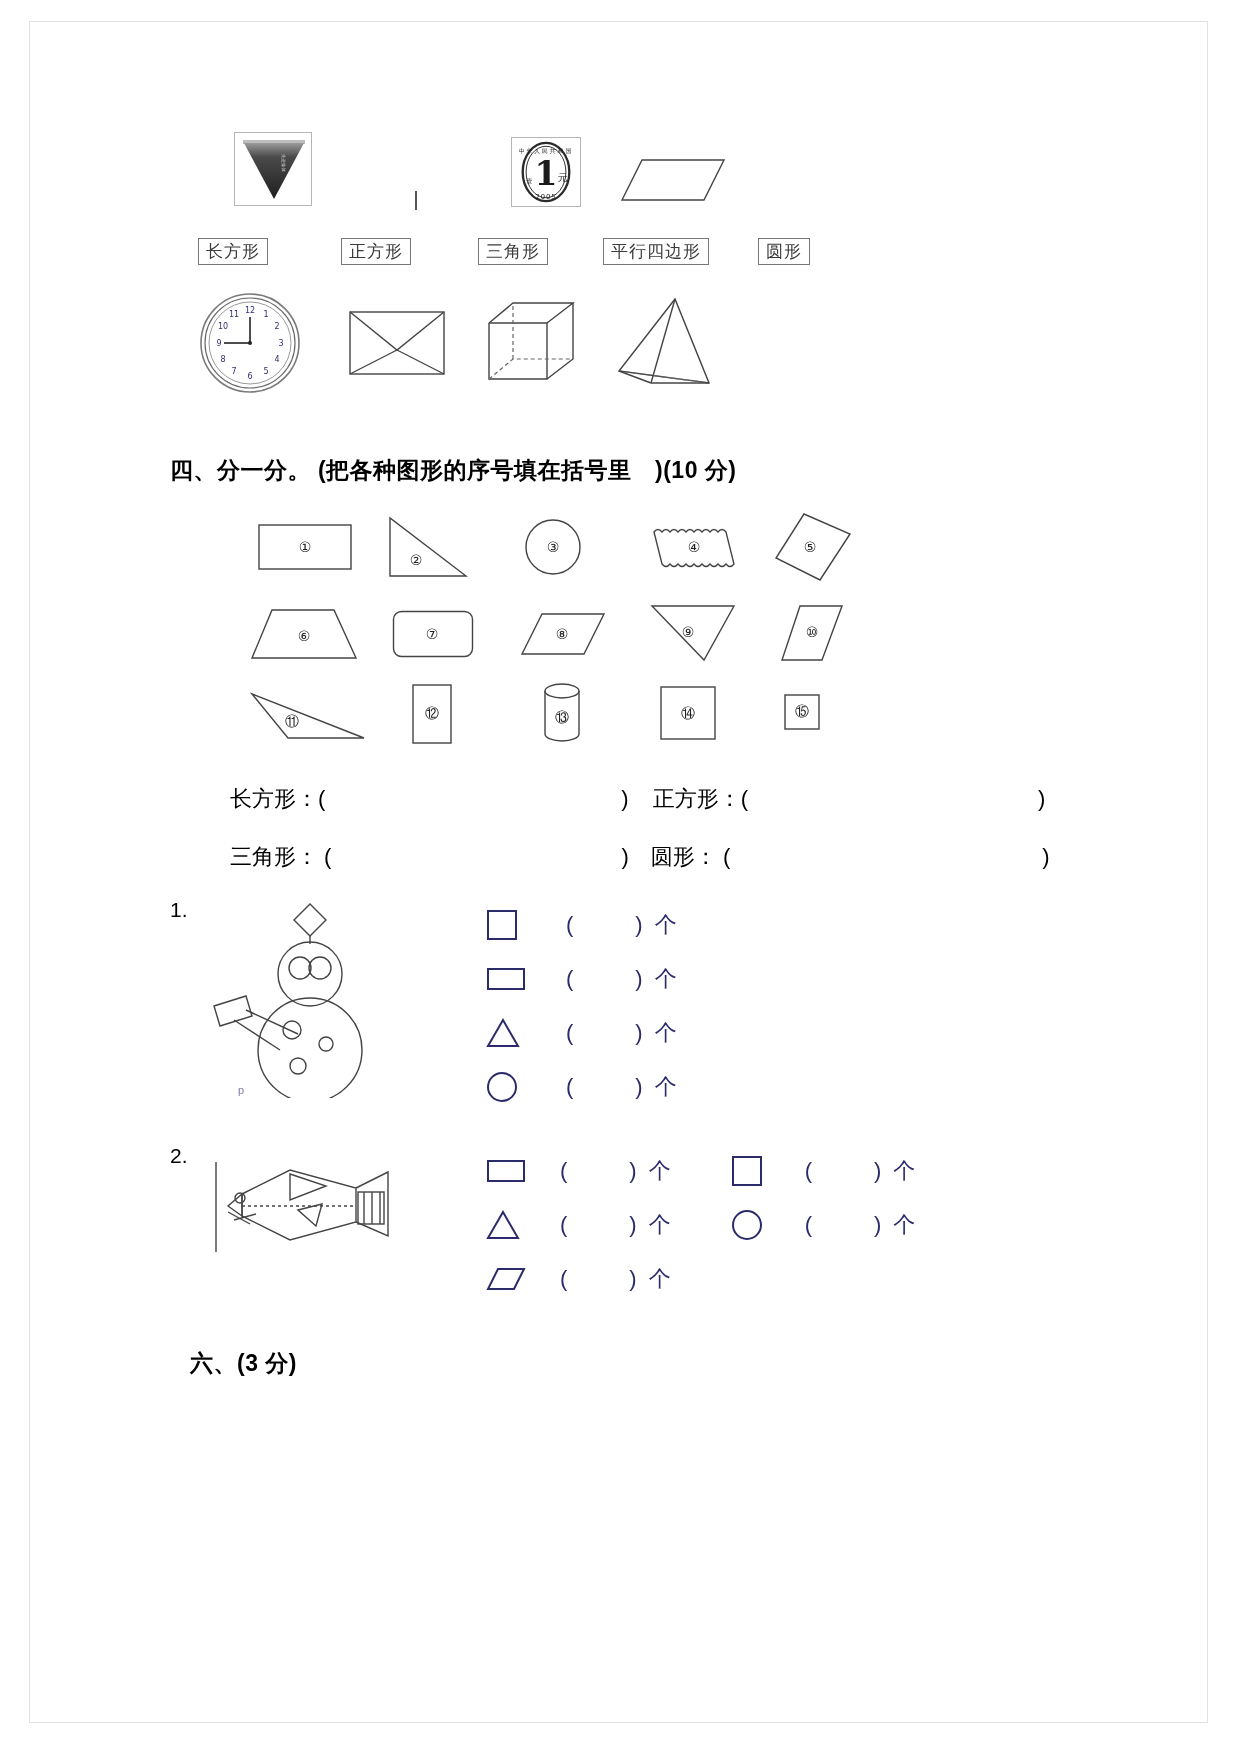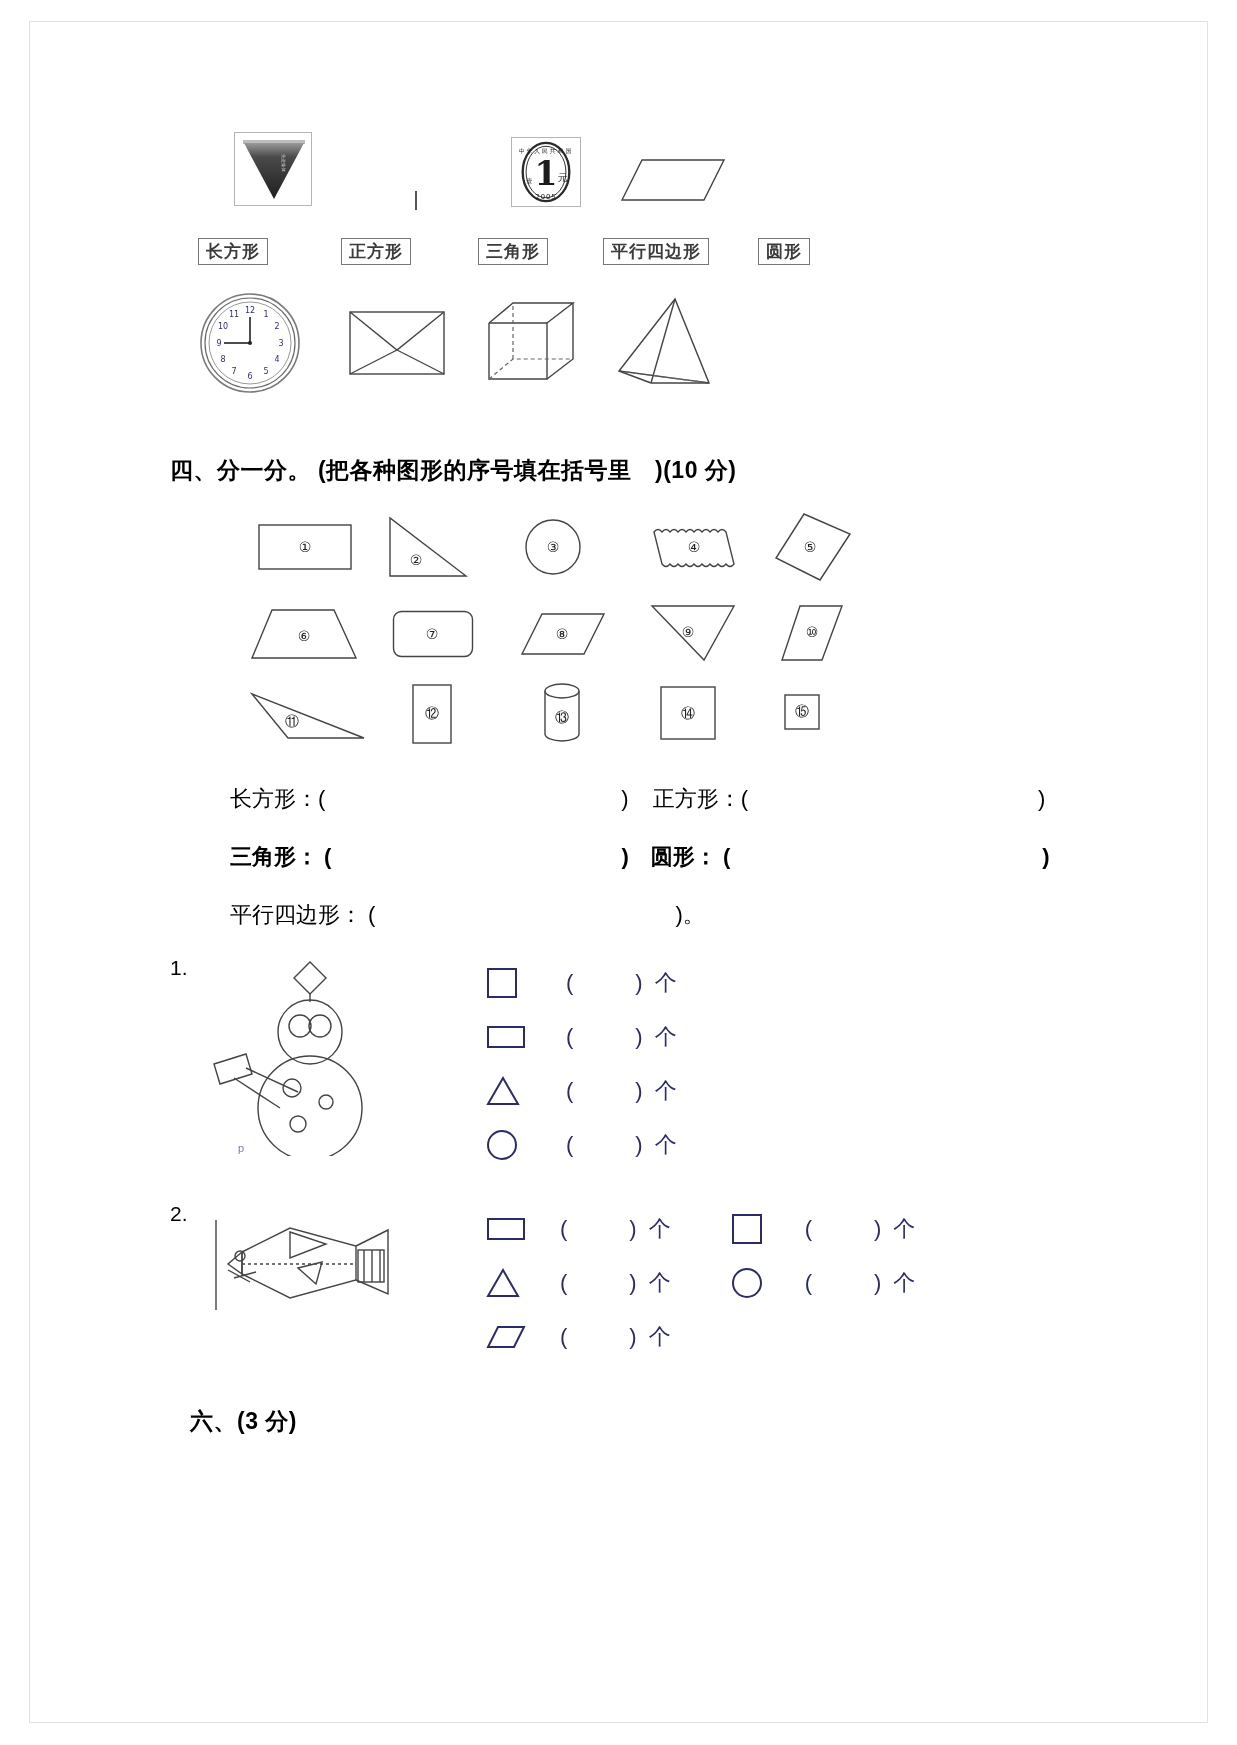--- a/index.html
+++ b/index.html
@@ -53,21 +53,21 @@
   .sq-plain { width: 78px; height: 68px; border: 1.6px solid #555; }
 
   .coin-box { width: 70px; height: 70px; position: relative; }
 
   
   #label-row { display: flex; margin-left: 28px; margin-top: 30px; }
   .chip {
     border: 1.4px solid #777;
     padding: 2px 7px 3px 7px;
     font-size: 17px;
-    font-weight: bold;
+    font-weight: normal;
     color: #3b3b3b;
     letter-spacing: 1px;
     font-family: "DejaVu Serif", serif;
     white-space: nowrap;
   }
 
   
   #shape-row2 { display: flex; align-items: center; margin-left: 28px; margin-top: 28px; }
 
   
@@ -339,35 +339,30 @@
   <div class="ans-line" style="margin-top:40px;">
     <span class="ans-lab">长方形：(</span>
     <span class="paren-gap" style="width:296px;"></span>
     <span>)</span>
     <span style="width:24px;display:inline-block;"></span>
     <span class="ans-lab">正方形：(</span>
     <span class="paren-gap" style="width:290px;"></span>
     <span>)</span>
   </div>
 
-  <div class="ans-line" style="margin-top:28px;font-weight:bold;">
+  <div class="ans-line" style="margin-top:28px;">
     <span class="ans-lab">三角形： (</span>
     <span class="paren-gap" style="width:290px;"></span>
     <span>)</span>
     <span style="width:22px;display:inline-block;"></span>
     <span class="ans-lab">圆形： (</span>
     <span class="paren-gap" style="width:312px;"></span>
     <span>)</span>
   </div>
 
-  <div class="ans-line" style="margin-top:28px;">
-    <span class="ans-lab">平行四边形： (</span>
-    <span class="paren-gap" style="width:300px;"></span>
-    <span>)。</span>
-  </div>
 
 
   <div style="display:flex; margin-top:26px;">
     <div class="qnum" style="width:36px;">1.</div>
 
     <div style="width:280px; position:relative;">
       <svg width="200" height="200" viewBox="0 0 200 200">
         <polygon class="ink" points="104,6 120,22 104,38 88,22"></polygon>
         <line class="ink" x1="104" y1="38" x2="104" y2="46"></line>
         <circle class="ink" cx="104" cy="76" r="32"></circle>

